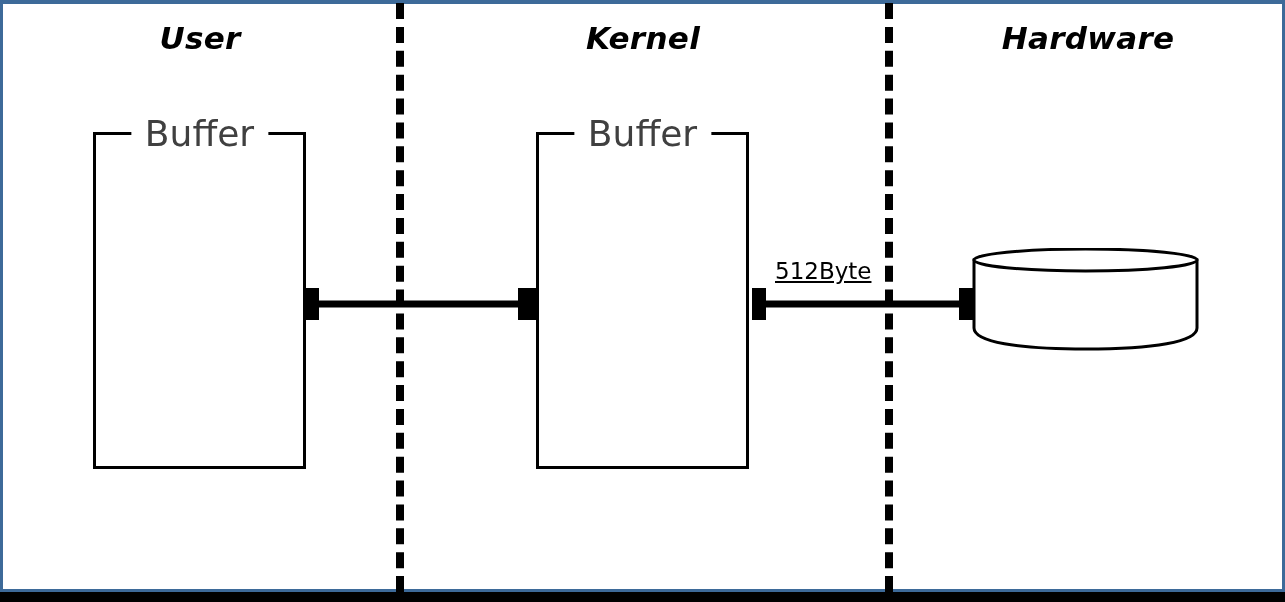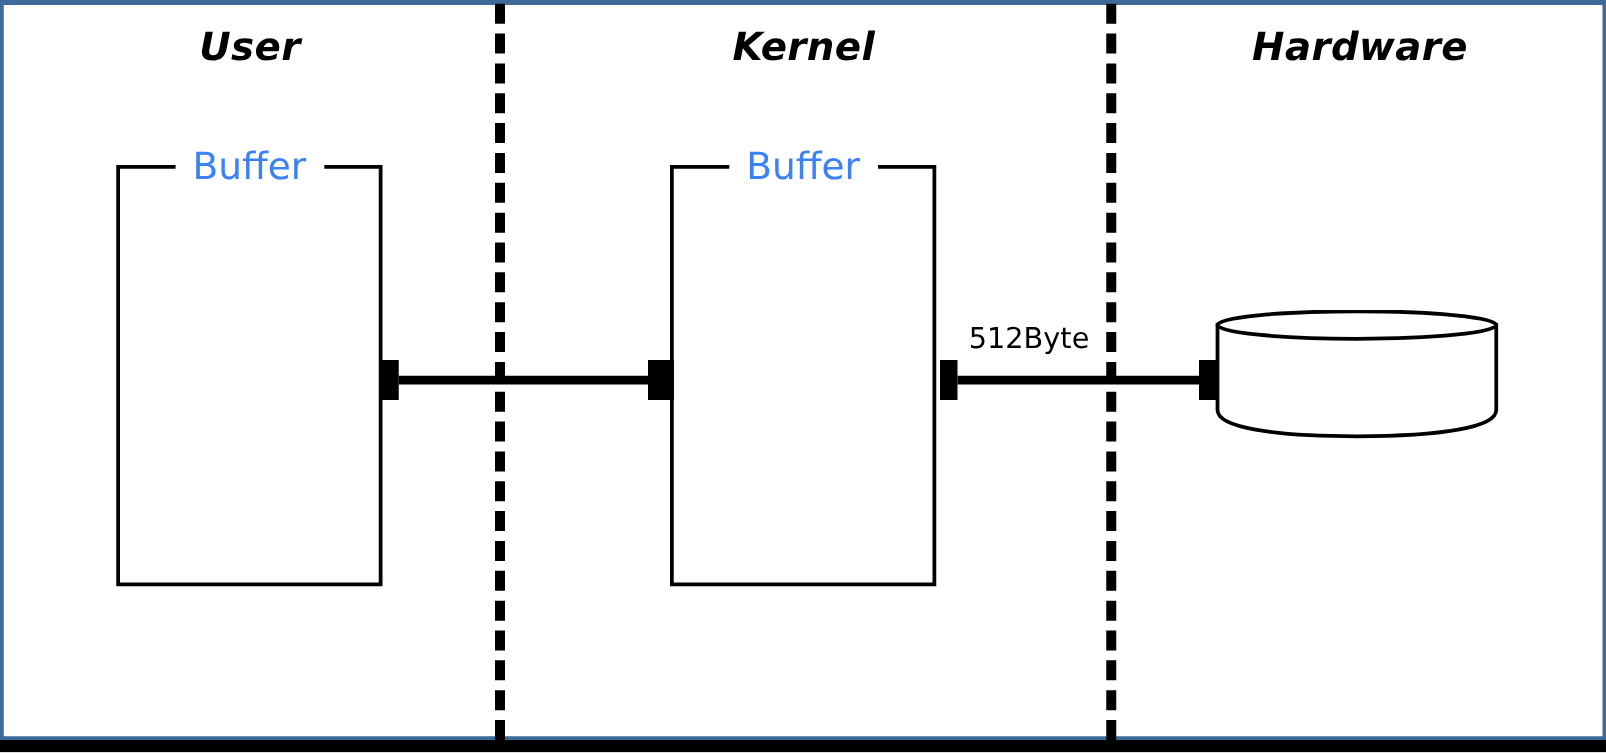--- a/index.html
+++ b/index.html
@@ -72,40 +72,40 @@
     border: 3px solid #000000;
     background: transparent;
   }
   .buffer-label {
     position: absolute;
     left: 50%;
     top: 0;
     transform: translateX(-50%);
     background: #ffffff;
     padding: 0 14px;
-    font-size: 30px;
+    font-size: 36px;
     line-height: 32px;
-    color: #3b82f6;
+    color: #404040;
     white-space: nowrap;
   }
   #buffer-user   { left: 93px;  top: 118px; width: 213px; height: 354px; }
   #buffer-kernel { left: 536px; top: 118px; width: 213px; height: 354px; }
 
   
   .arrow { position: absolute; }
   #arrow-user-kernel   { left: 305px; top: 288px; }
   #arrow-kernel-disk   { left: 752px; top: 288px; }
 
   .arrow-label {
     position: absolute;
     font-size: 23px;
     color: #000000;
     white-space: nowrap;
   }
-  #label-512byte { left: 775px; top: 258px; }
+  #label-512byte { left: 775px; top: 258px; text-decoration: underline; }
 
   
   #disk-group { position: absolute; left: 968px; top: 248px; }
   #disk-label {
     position: absolute;
     left: 0;
     top: 41px;
     width: 235px;
     text-align: center;
     font-size: 30px;

